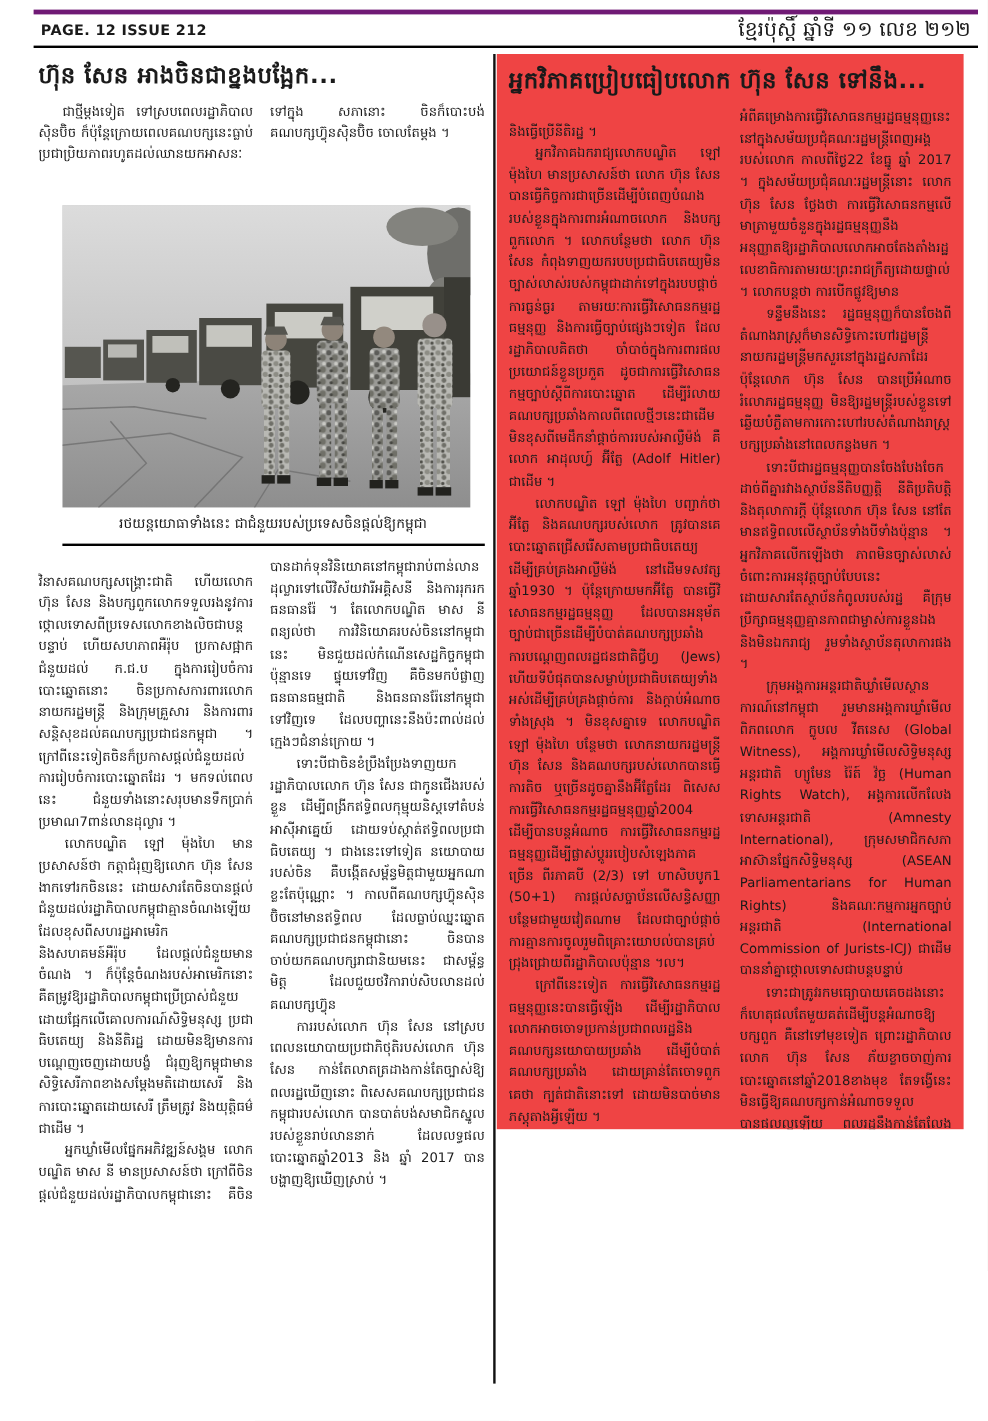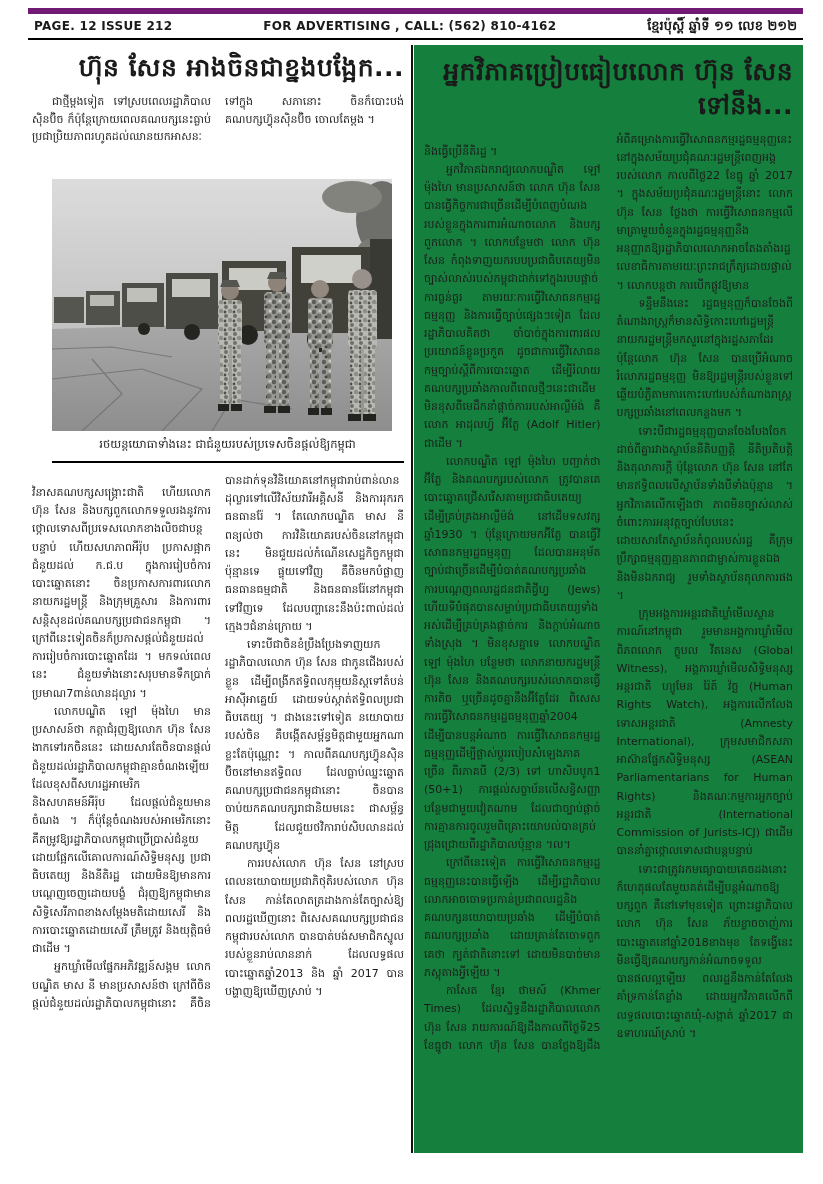--- a/index.html
+++ b/index.html
@@ -2,37 +2,37 @@
 <html><head>
 <meta charset="utf-8">
 <style>
   * { margin:0; padding:0; box-sizing:border-box; }
   html,body { width:823px; height:1184px; background:#f6f6f4; }
   body { font-family:"DejaVu Sans", sans-serif; color:#1a1a1a; position:relative; }
   .page { position:absolute; inset:0; background:#ffffff; }
 
   
   .hdr {
-    position:absolute; left:28px; right:20px; top:8px; height:32px;
-    border-top:6px solid #701a75; border-bottom:2px solid #000;
+    position:absolute; left:28px; right:8px; top:8px; height:32px;
+    border-top:4px solid #701a75; border-bottom:2px solid #000;
     display:flex; align-items:center; justify-content:space-between;
     padding:0 6px;
   }
   .hdr .h-left  { font-size:12px; font-weight:bold; letter-spacing:.3px; }
   .hdr .h-mid   { font-size:12px; font-weight:bold; letter-spacing:.3px; }
-  .hdr .h-right { font-size:13px; font-weight:bold; }
+  .hdr .h-right { font-size:17px; font-weight:normal; }
 
   
   .main { position:absolute; left:28px; right:20px; top:45px; bottom:18px; display:flex; }
   .col-left  { width:382px; padding:2px 6px 0 4px; }
   .divider   { width:2px; background:#111; margin:0 1px; height:1108px; }
-  .col-right { flex:1; background:#15803d; padding:6px 10px 10px 10px; height:1108px; overflow:hidden; }
+  .col-right { flex:1; background:#ef4444; padding:6px 10px 10px 10px; height:896px; overflow:hidden; }
 
   .headline {
-    text-align:right; font-weight:bold; font-size:25px; line-height:1.35;
+    text-align:left; font-weight:bold; font-size:19px; line-height:1.35;
     padding:4px 0 8px 0; letter-spacing:.5px;
   }
   .kh { font-family:"DejaVu Sans", sans-serif; }
 
   .intro {
     column-count:2; column-gap:14px; text-align:justify;
     font-size:11px; line-height:1.62; height:76px; overflow:hidden;
   }
   .intro p { text-indent:20px; }
 
@@ -52,21 +52,20 @@
   .body-cols p { text-indent:22px; }
   .body-cols p.cont { text-indent:0;margin-top:12px; }
 </style>
 </head>
 <body>
 
 <div class="page">
 
   <div class="hdr">
     <span class="h-left">PAGE. 12  ISSUE 212</span>
-    <span class="h-mid">FOR ADVERTISING ,  CALL: (562) 810-4162</span>
     <span class="h-right kh">ខ្មែរប៉ុស្តិ៍ ឆ្នាំទី ១១  លេខ ២១២</span>
   </div>
 
   <div class="main">
 
     <div class="col-left">
       <div class="headline kh">ហ៊ុន សែន អាងចិនជាខ្នងបង្អែក...</div>
 
       <div class="intro kh">
         <p>ជាថ្មីម្ដងទៀត ទៅស្របពេលរដ្ឋាភិបាល ស៊ិនប៊ិច ក៏ប៉ុន្តែក្រោយពេលគណបក្សនេះធ្លាប់ ប្រជាប្រិយភាពរហូតដល់ឈានយកអាសនៈទៅក្នុង សភានោះ ចិនក៏បោះបង់គណបក្សហ៊្វុនស៊ិនប៊ិច ចោលតែម្ដង ។</p>

